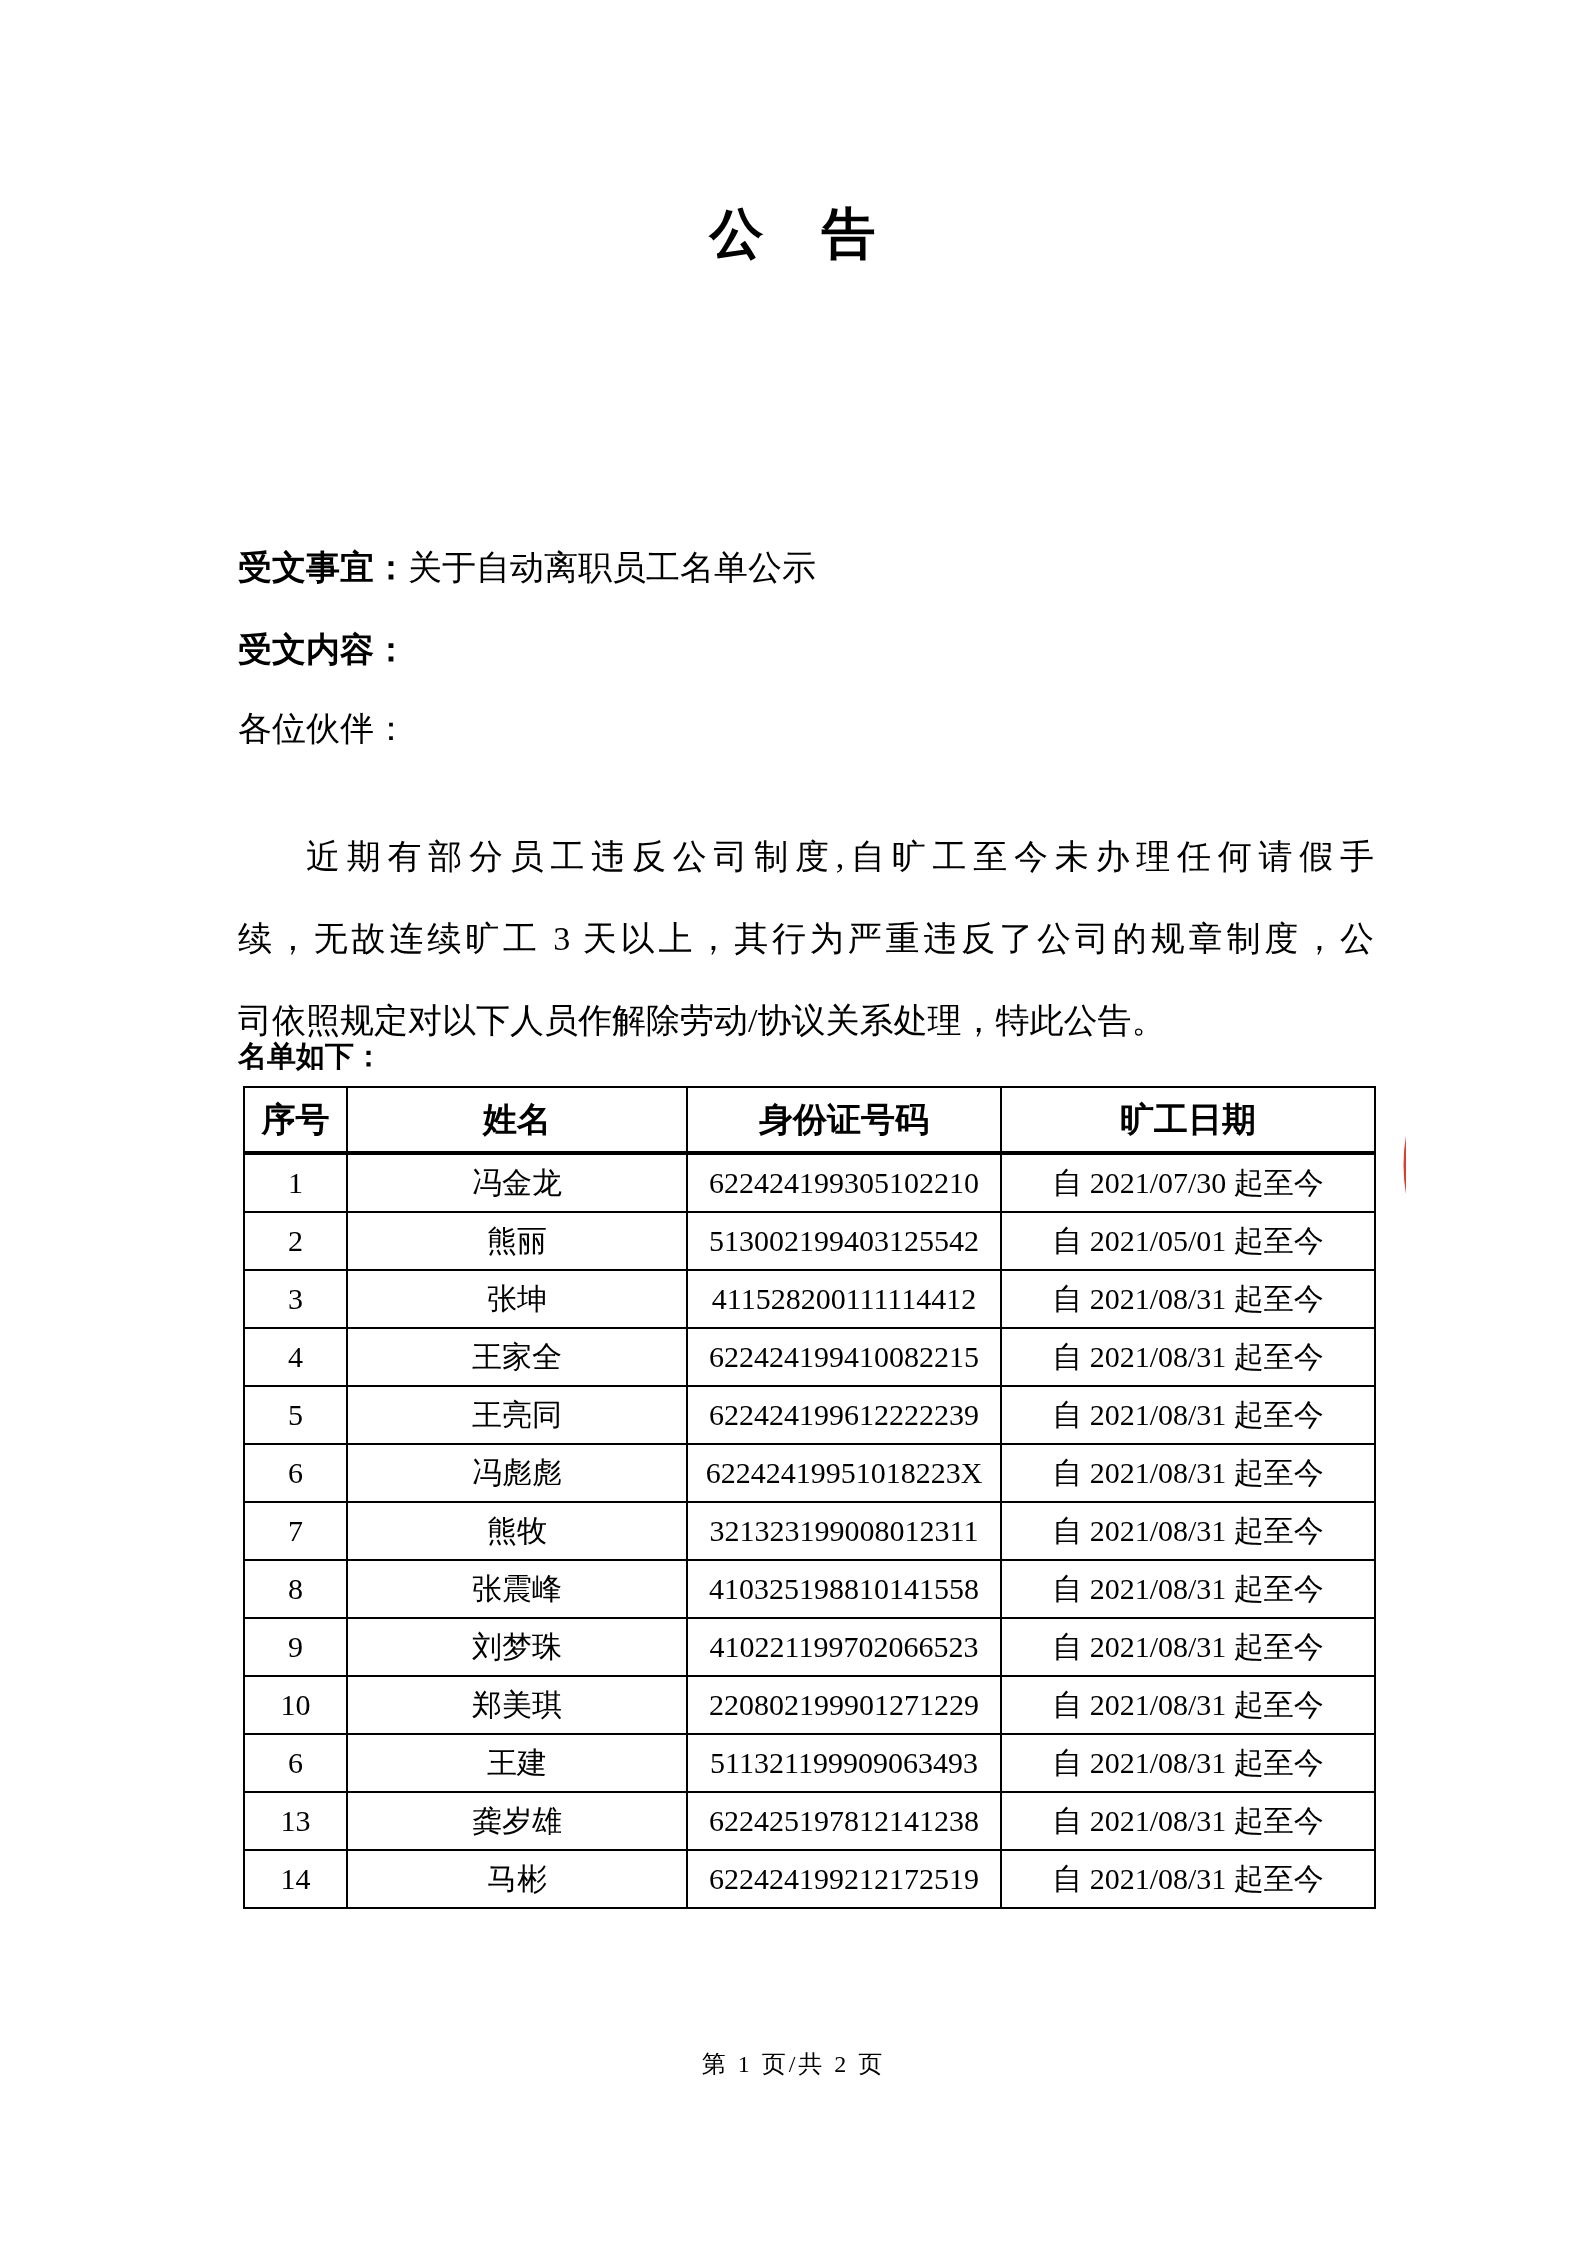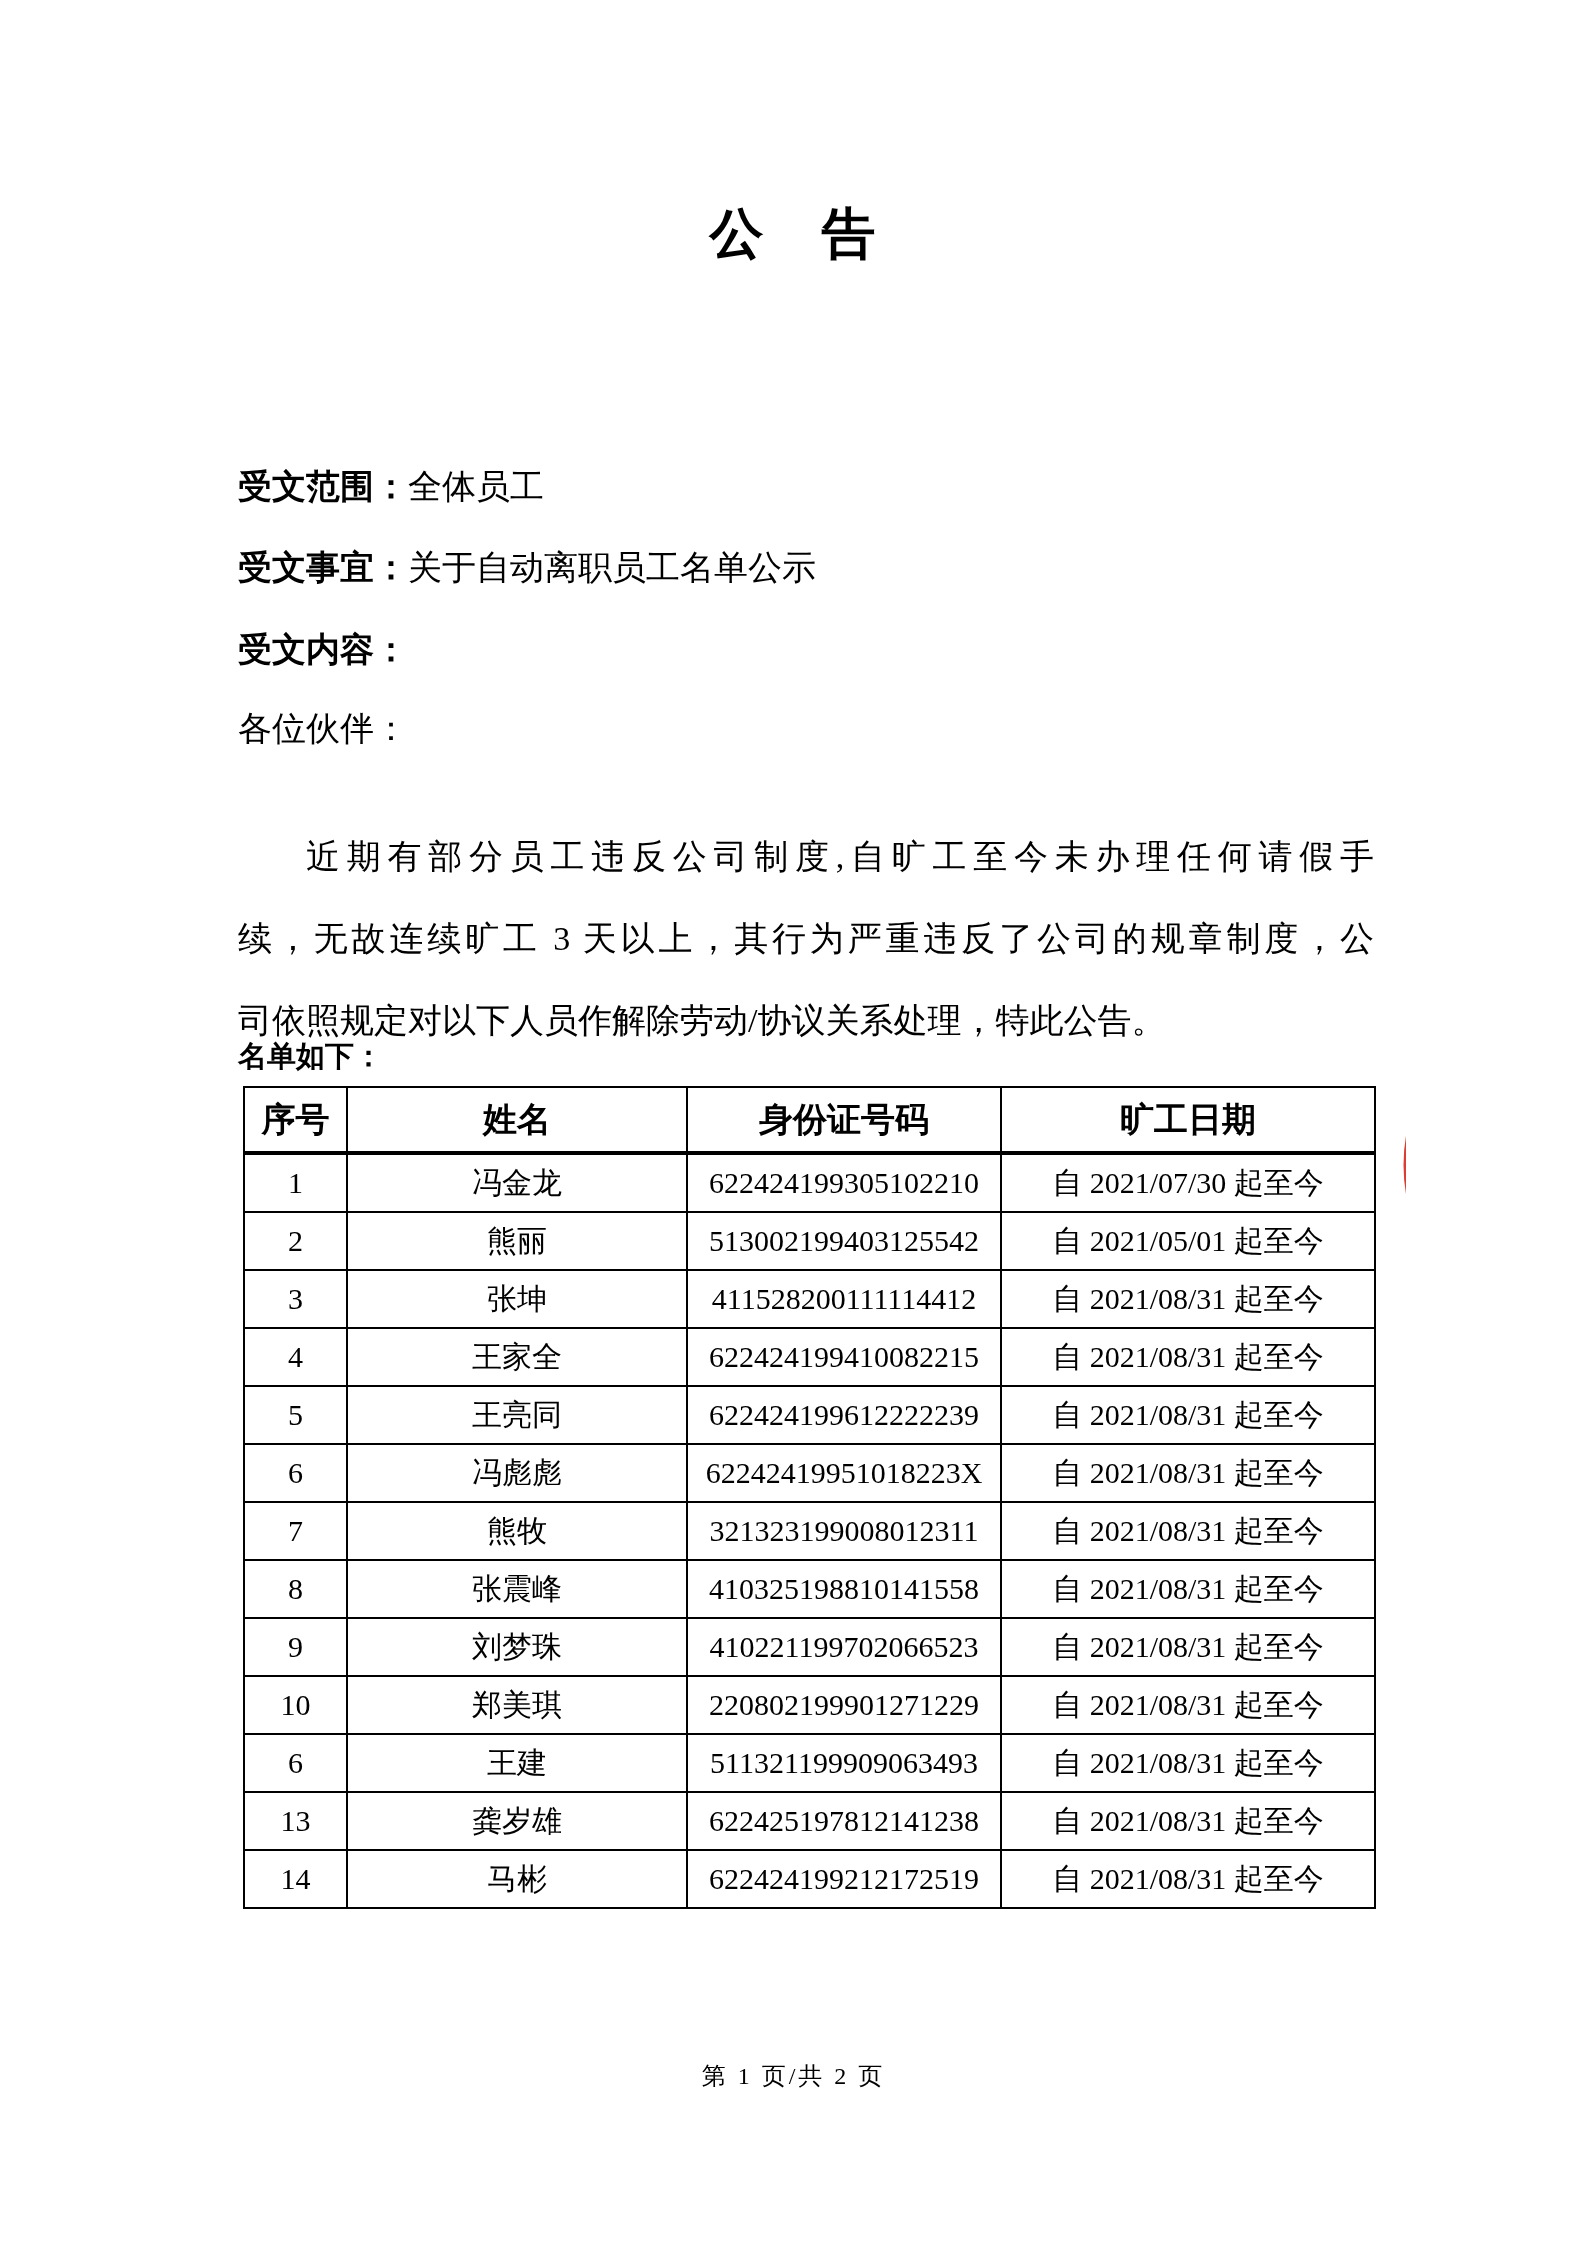--- a/index.html
+++ b/index.html
@@ -60,43 +60,40 @@
     font-size:34px;font-weight:bold;
     border-bottom-width:4px;
   }
   table#roster td{
     height:56px;
     font-size:30px;font-weight:normal;
   }
   #page-footer{
     left:0;top:2048px;width:1587px;
     text-align:center;
-    font-size:24px;letter-spacing:3px;margin-top:12px;
+    font-size:24px;letter-spacing:3px;
   }
   #stamp{
     left:1383px;top:975px;
     width:380px;height:380px;
     opacity:0.9;
     pointer-events:none;
   }
   #stamp text{
     font-family:"Liberation Sans","DejaVu Sans",sans-serif;
     font-weight:bold;
   }
 </style>
 </head>
 <body>
 
 <div id="page">
 
   <div id="doc-title" class="abs">公　告</div>
 
-  <div class="abs meta-line" style="top:464px">
-    <span class="lbl">受文范围：</span><span class="val">全体员工</span>
-  </div>
   <div class="abs meta-line" style="top:545px">
     <span class="lbl">受文事宜：</span><span class="val">关于自动离职员工名单公示</span>
   </div>
   <div id="salutation" class="abs">各位伙伴：</div>
 
   <div class="abs meta-line" style="top:627px">
     <span class="lbl">受文内容：</span><span class="val"></span>
   </div>
 
   <div id="body-par" class="abs">

